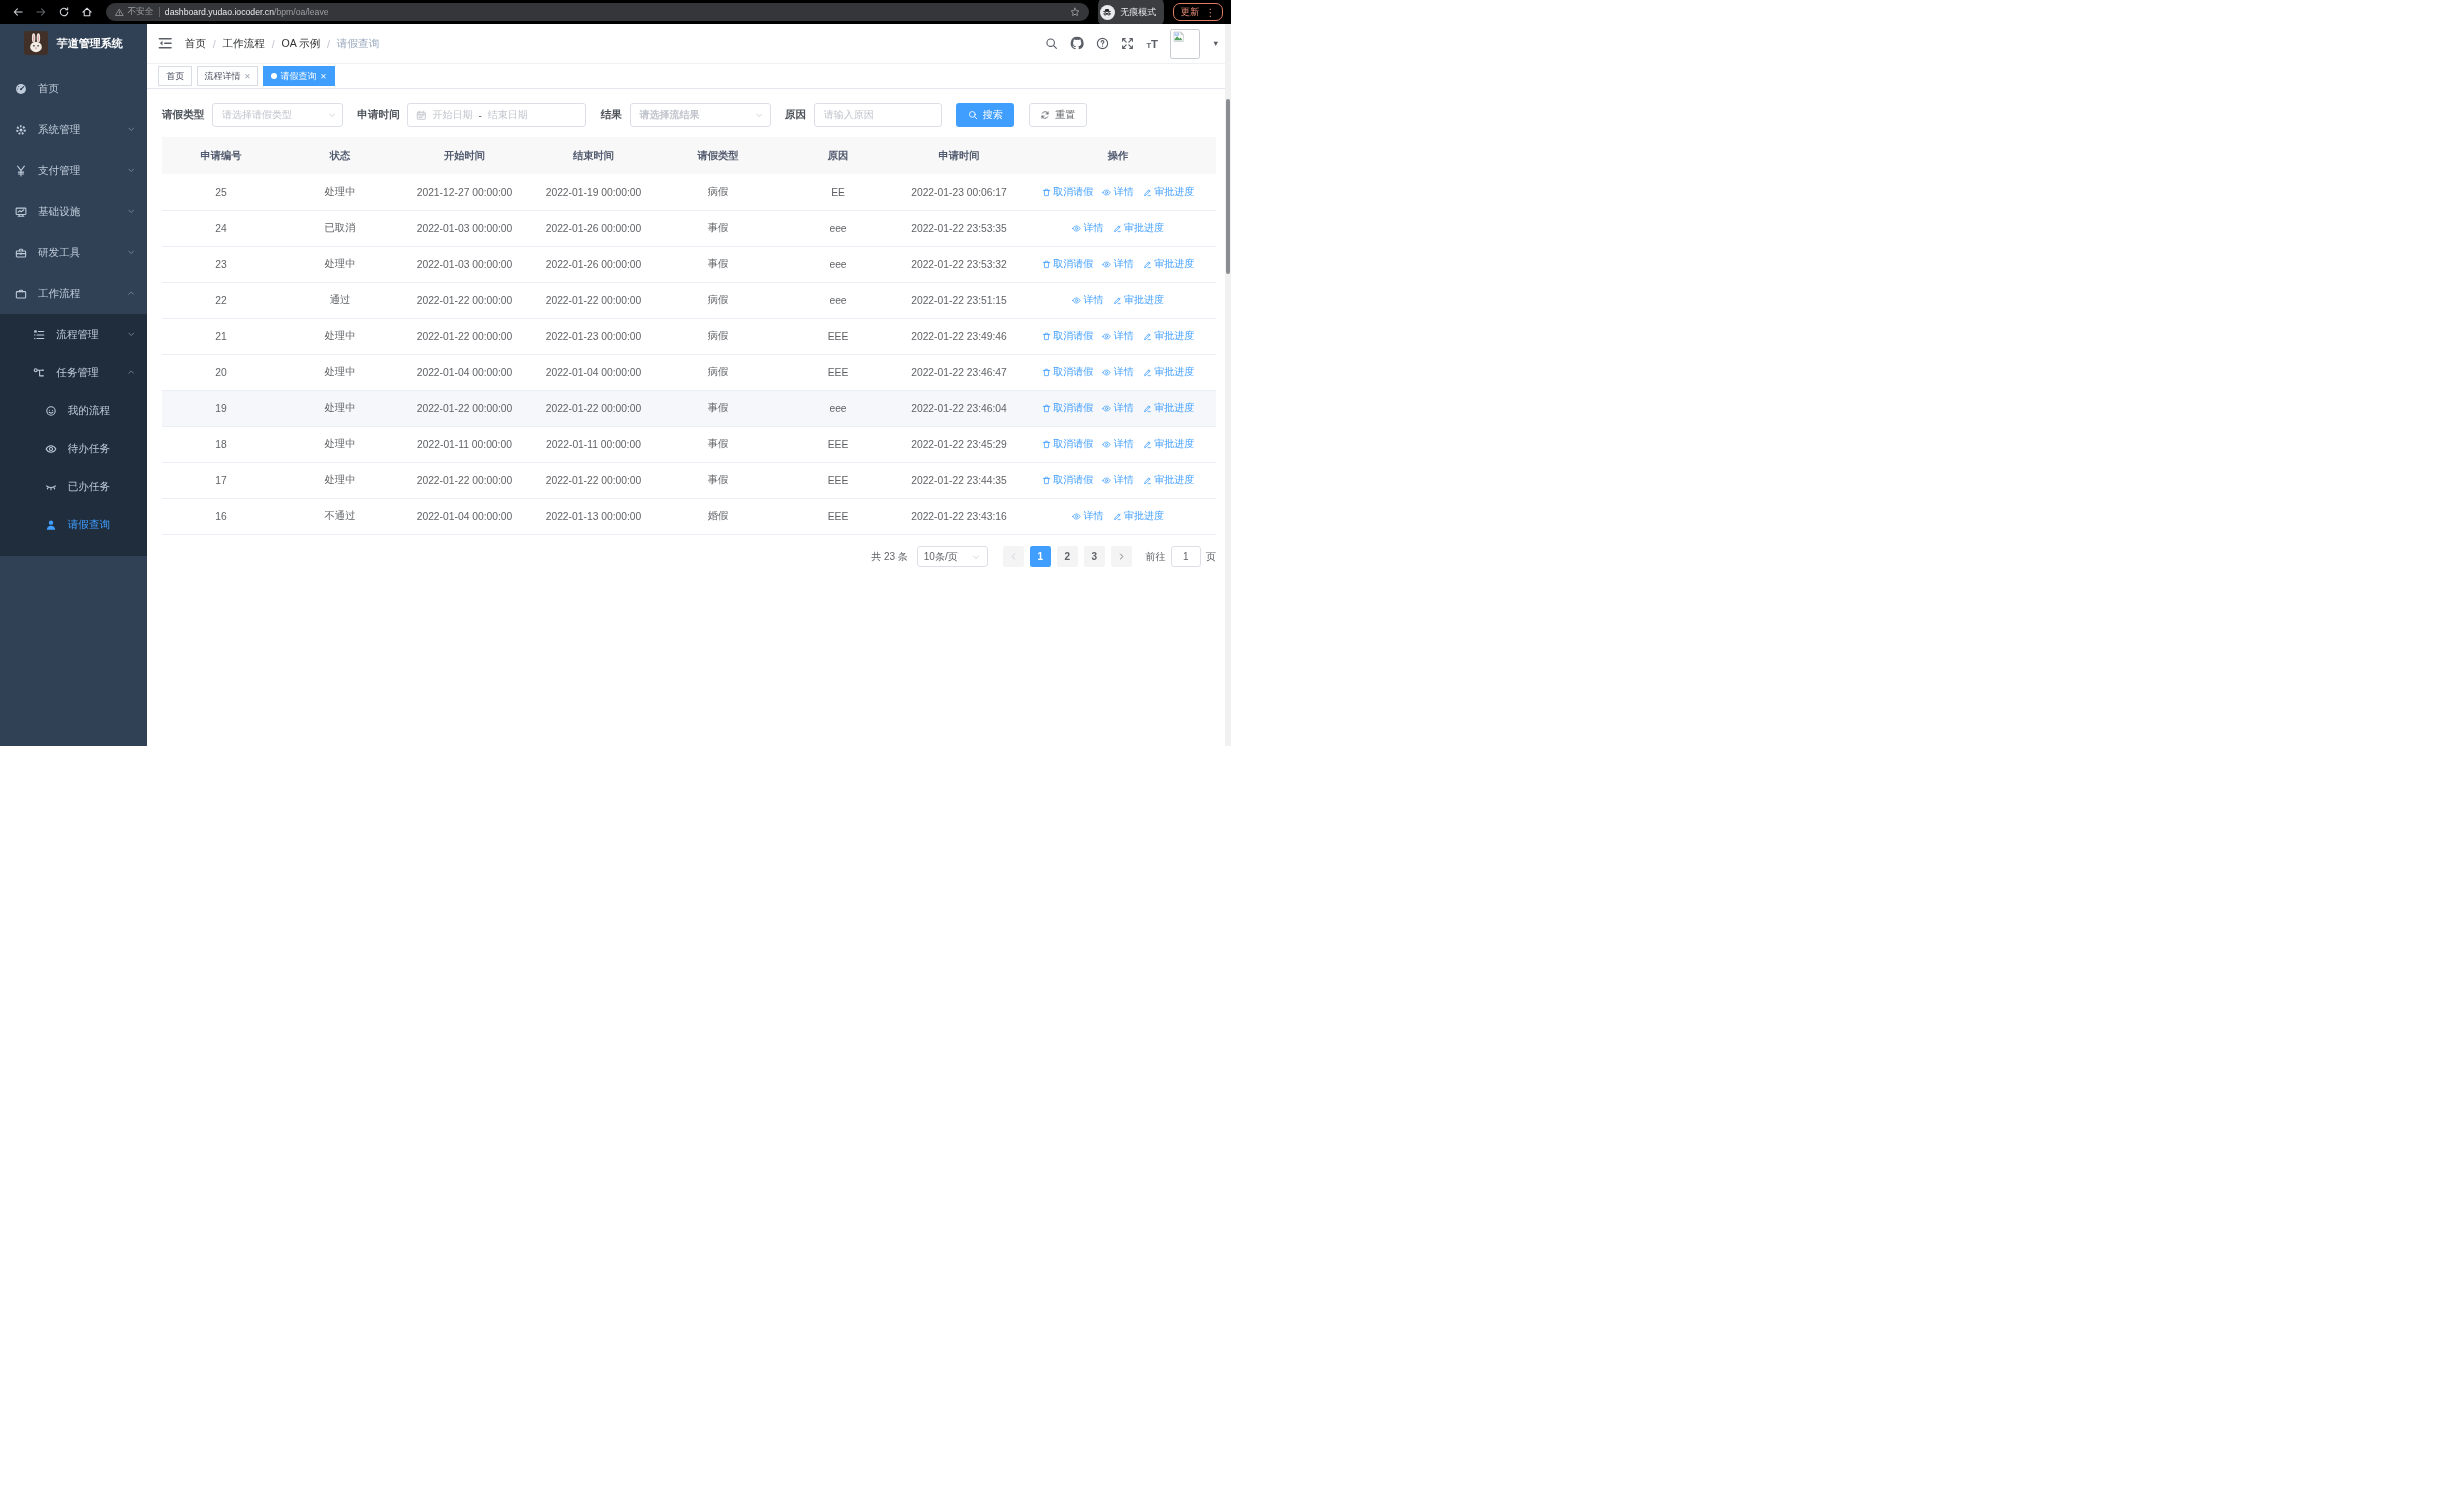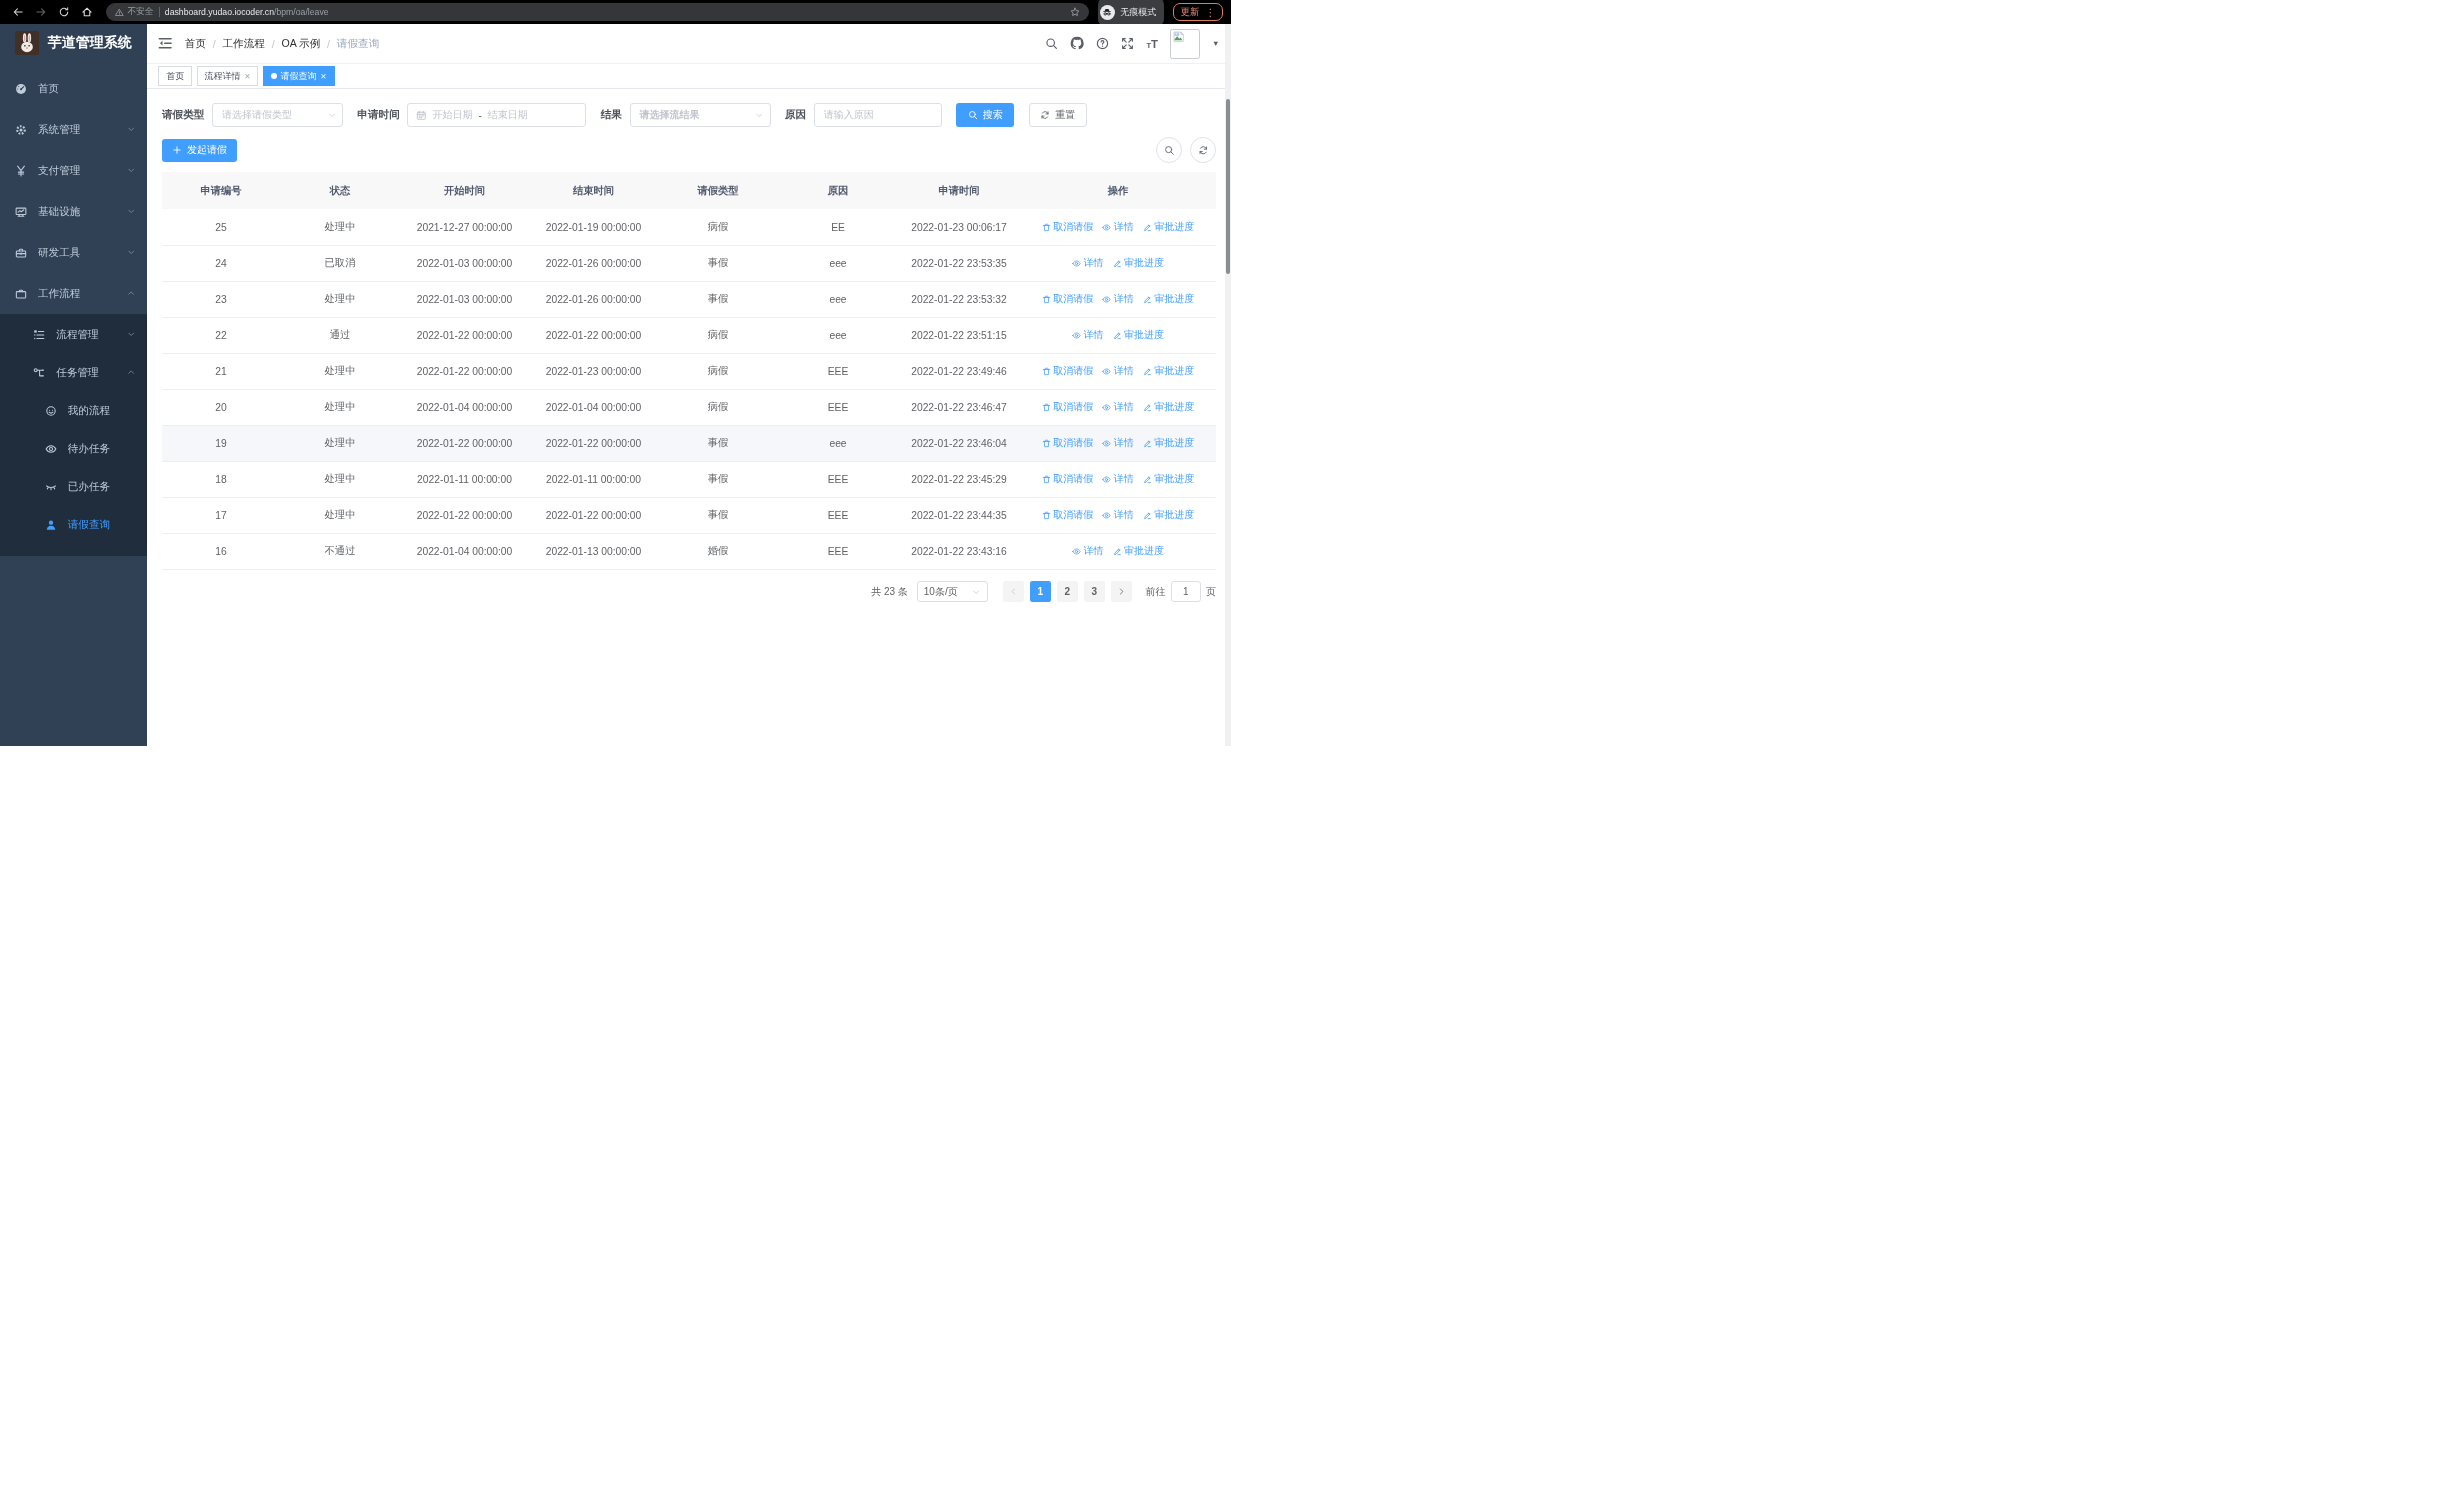--- a/index.html
+++ b/index.html
@@ -23,21 +23,21 @@
   .update-dots { font-size:10px; letter-spacing:0; }
 
   
   .app { display:flex; height:722px; position:relative; }
 
   
   .sidebar { width:147px; background:#304156; color:#bfcbd9; flex-shrink:0; overflow:hidden; }
   .logo-row { height:38px; display:flex; align-items:center; justify-content:center; gap:8.4px; }
   .logo-img { width:24px; height:24px; border-radius:2.3px; overflow:hidden; flex-shrink:0; }
   .logo-img svg { width:24px; height:24px; }
-  .logo-title { color:#fff; font-weight:bold; font-size:14px; white-space:nowrap; }
+  .logo-title { color:#fff; font-weight:bold; font-size:11px; white-space:nowrap; }
   .menu { margin-top:6px; }
   .menu-item { height:41px; display:flex; align-items:center; padding:0 12px 0 13.7px; font-size:10.6px; cursor:pointer; }
   .menu-item .mi-ico { font-size:12px; color:#bfcbd9; width:13.7px; }
   .menu-item .mi-label { margin-left:10.6px; }
   .menu-item .mi-chev { margin-left:auto; color:#8a97a6; font-size:8.4px; }
   .submenu { background:#1f2d3d; padding:1.5px 0 12px; }
   .menu-item.lv1 { height:38px; padding-left:32px; }
   .menu-item.lv2 { height:38px; padding-left:44px; }
   .menu-item.lv2 .mi-label { margin-left:10px; }
   .menu-item.active, .menu-item.active .mi-ico { color:#409eff; }
@@ -491,48 +491,20 @@
           <span class="ico">
               <svg viewBox="0 0 16 16">
                 <path d="M12.9 6.3A5.1 5.1 0 0 0 3.6 5.1M3.1 9.7a5.1 5.1 0 0 0 9.3 1.2" stroke="currentColor" fill="none" stroke-width="1.4" stroke-linecap="round" stroke-linejoin="round"></path>
                 <path d="M12.9 2.9v3.4H9.5M3.1 13.1V9.7h3.4" stroke="currentColor" fill="none" stroke-width="1.4" stroke-linecap="round" stroke-linejoin="round"></path>
               </svg>
             </span>
           <span>重置</span>
         </button>
       </div>
 
-      <div class="toolbar">
-        <button class="btn btn-primary btn-create">
-          <span class="ico">
-              <svg viewBox="0 0 16 16">
-                <path d="M8 2.8v10.4M2.8 8h10.4" stroke="currentColor" fill="none" stroke-width="1.4" stroke-linecap="round" stroke-linejoin="round"></path>
-              </svg>
-            </span>
-          <span>发起请假</span>
-        </button>
-        <div class="tool-circles">
-          <span class="circle-btn">
-              <span class="ico">
-                <svg viewBox="0 0 16 16">
-                  <circle cx="7" cy="7" r="4.6" stroke="currentColor" fill="none" stroke-width="1.4" stroke-linecap="round" stroke-linejoin="round"></circle>
-                  <path d="M10.6 10.6L14 14" stroke="currentColor" fill="none" stroke-width="1.4" stroke-linecap="round" stroke-linejoin="round"></path>
-                </svg>
-              </span>
-            </span>
-          <span class="circle-btn">
-              <span class="ico">
-                <svg viewBox="0 0 16 16">
-                  <path d="M12.9 6.3A5.1 5.1 0 0 0 3.6 5.1M3.1 9.7a5.1 5.1 0 0 0 9.3 1.2" stroke="currentColor" fill="none" stroke-width="1.4" stroke-linecap="round" stroke-linejoin="round"></path>
-                  <path d="M12.9 2.9v3.4H9.5M3.1 13.1V9.7h3.4" stroke="currentColor" fill="none" stroke-width="1.4" stroke-linecap="round" stroke-linejoin="round"></path>
-                </svg>
-              </span>
-            </span>
-        </div>
-      </div>
 
       <table>
         <colgroup>
           <col style="width:118px">
             <col style="width:120px">
             <col style="width:129px">
             <col style="width:129px">
           <col style="width:120px">
             <col style="width:120px">
             <col style="width:122px">

